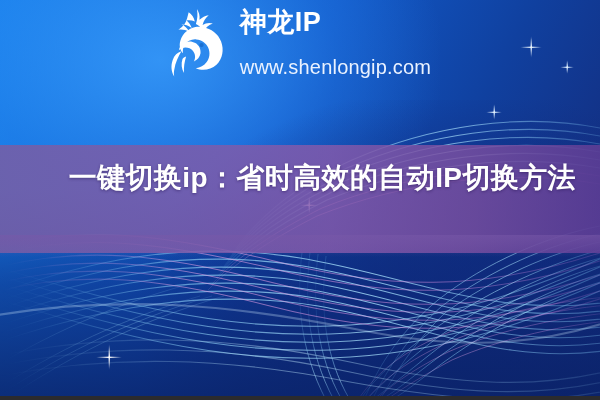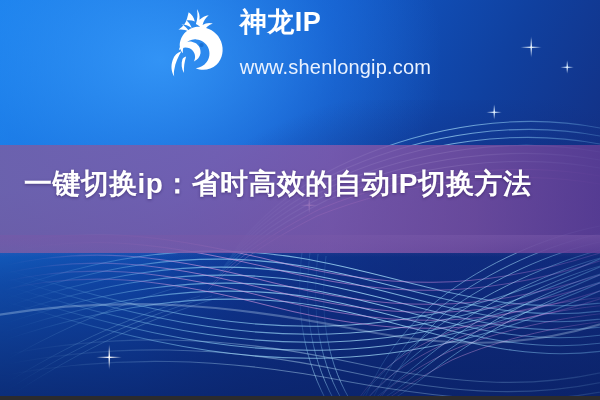--- a/index.html
+++ b/index.html
@@ -79,22 +79,22 @@
     color:#ffffff;font-size:27px;font-weight:700;line-height:1.06;
     letter-spacing:.5px;white-space:nowrap;
   }
   .brand-url{
     color:#eaf2ff;font-size:20px;font-weight:400;line-height:1.2;
     letter-spacing:.2px;white-space:nowrap;margin-top:18px;
   }
 
   
   .headline{
-    position:absolute;left:24px;right:24px;top:164px;
-    text-align:left;color:#ffffff;
+    position:absolute;left:24px;right:24px;top:158px;
+    text-align:right;color:#ffffff;
     font-size:28px;font-weight:700;line-height:1.42;
     letter-spacing:.4px;
     text-shadow:0 1px 3px rgba(30,14,70,.45);
     white-space:pre-wrap;
   }
 
   
   .bottom-edge{
     position:absolute;left:0;right:0;bottom:0;height:4px;
     background:#2b2b2e;

